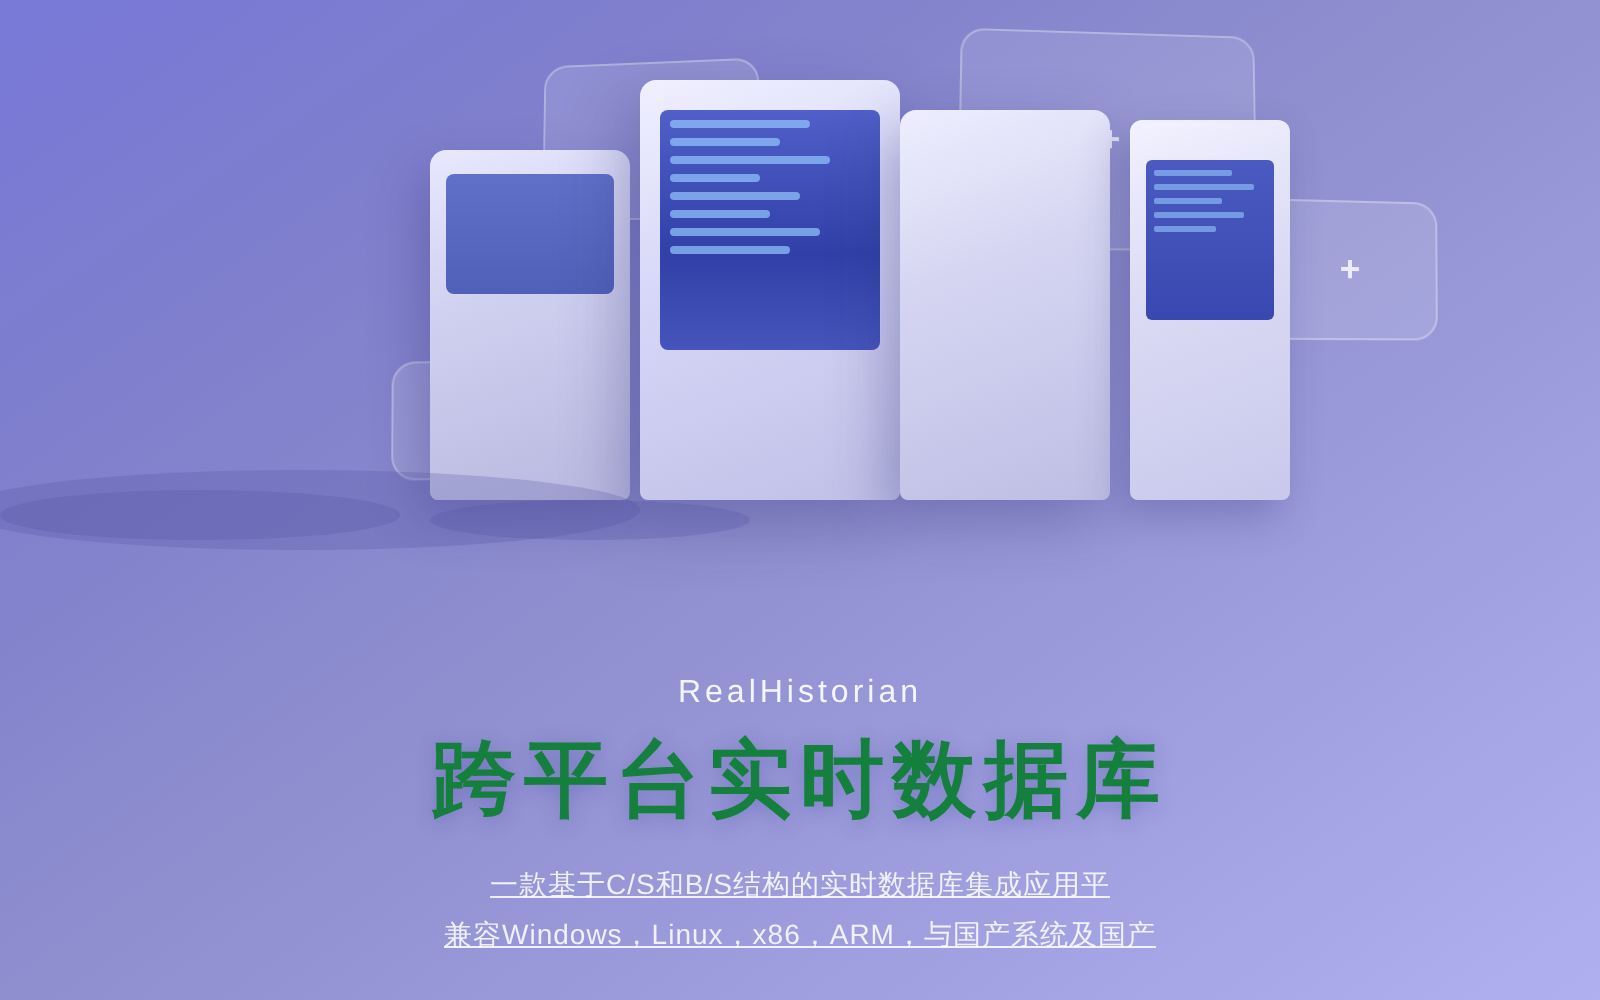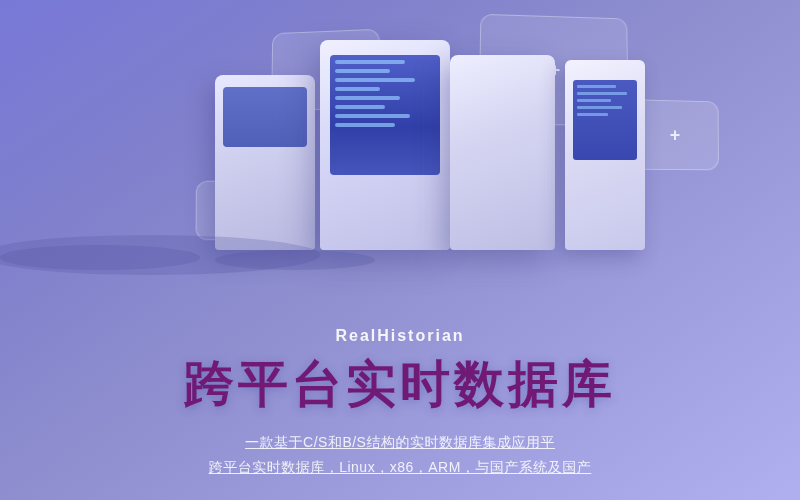--- a/index.html
+++ b/index.html
@@ -219,26 +219,26 @@
       left: 0; right: 0;
       text-align: center;
       padding-bottom: 20px;
     }
 
     .subtitle-en {
       font-size: 16px;
       color: rgba(255,255,255,0.9);
       letter-spacing: 2px;
       margin-bottom: 6px;
-      font-weight: 700;
+      font-weight: 400;
     }
 
     .title-main {
-      font-size: 50px;
-      color: #701a75;
+      font-size: 42px;
+      color: #15803d;
       font-weight: 700;
       letter-spacing: 4px;
       margin-bottom: 12px;
       text-shadow: 0 2px 10px rgba(50,50,150,0.3);
     }
 
     .desc-line {
       font-size: 14px;
       color: rgba(255,255,255,0.85);
       line-height: 1.8;
@@ -301,14 +301,14 @@
     <div class="platform-ellipse platform-ellipse-1"></div>
     <div class="platform-ellipse platform-ellipse-2"></div>
     <div class="platform-ellipse platform-ellipse-3"></div>
   </div>
 </div>
 
 <div class="content">
   <div class="subtitle-en">RealHistorian</div>
   <div class="title-main">跨平台实时数据库</div>
   <div class="desc-line">一款基于C/S和B/S结构的实时数据库集成应用平</div>
-  <div class="desc-line">跨平台实时数据库，Linux，x86，ARM，与国产系统及国产</div>
+  <div class="desc-line">兼容Windows，Linux，x86，ARM，与国产系统及国产</div>
 </div>
 
 </body></html>

